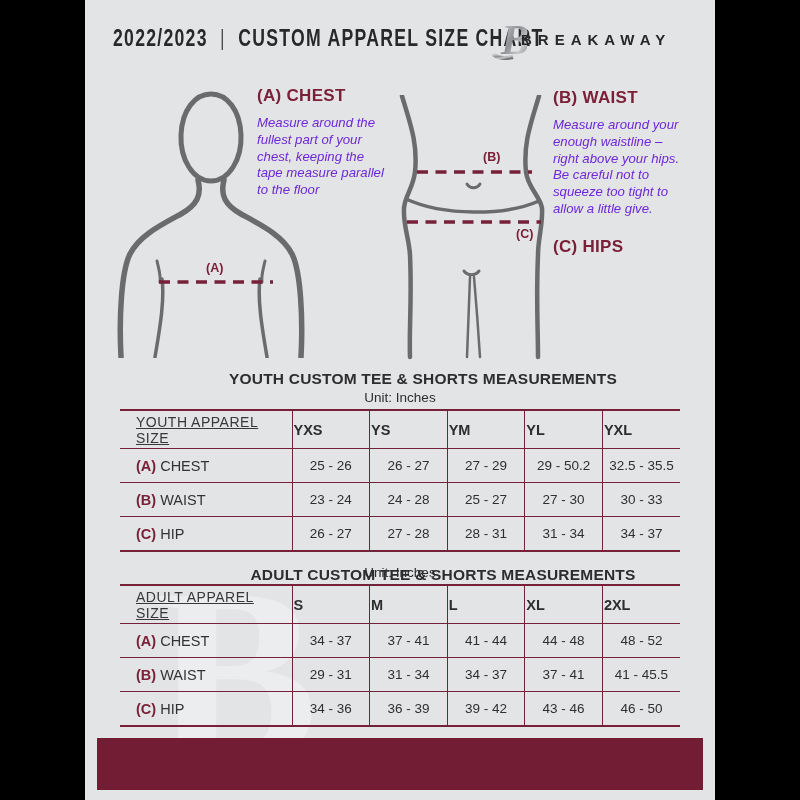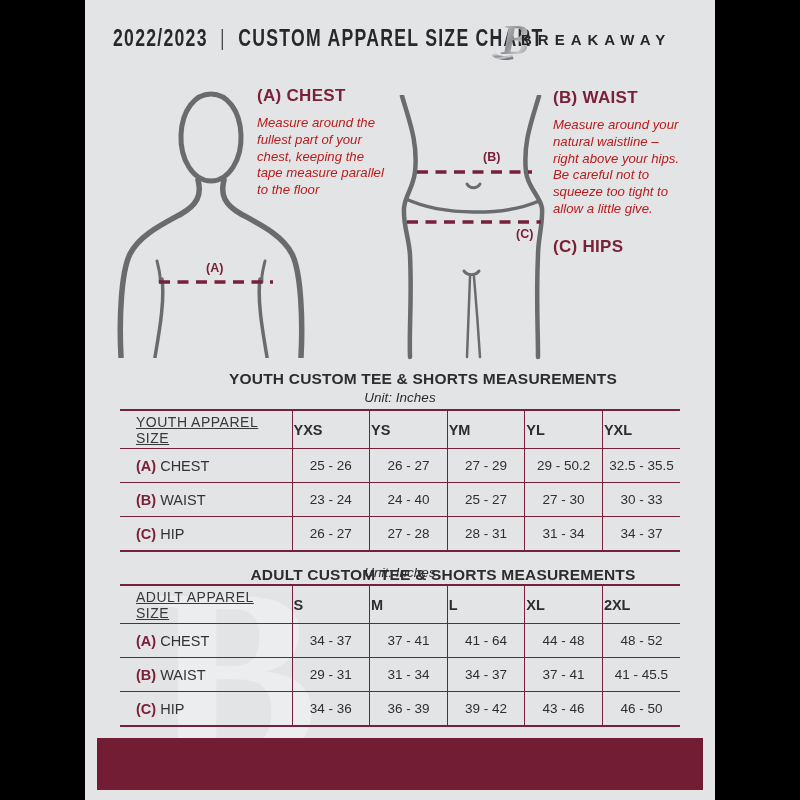--- a/index.html
+++ b/index.html
@@ -40,30 +40,30 @@
   #label-b { left:398px; top:150px; }
   #label-c { left:431px; top:227px; }
   
   .inst { position:absolute; width:160px; }
   #inst-a { left:172px; top:86px; width:158px; }
   #inst-b { left:468px; top:88px; }
   #inst-c { left:468px; top:237px; }
   .inst h3 { margin:0; font-size:17px; font-weight:bold; color:#7a2038; letter-spacing:0.3px; }
   .inst p {
     margin:9px 0 0; font-style:italic; font-size:13.2px;
-    color:#b91c1c; line-height:1.27; white-space:pre-line;
+    color:#6d28d9; line-height:1.27; white-space:pre-line;
   }
   
   .tbl-title {
     position:absolute; left:0; width:676px; text-align:center;
     font-size:15.5px; font-weight:bold; color:#2d2d2e; letter-spacing:0.2px;
   }
   .tbl-unit {
     position:absolute; left:0; width:630px; text-align:center;
-    font-style:italic; font-size:13.5px; color:#2d2d2e;
+    font-size:13.5px; color:#2d2d2e;
   }
   #youth-title { top:370px; }  #youth-unit { top:390px; }
   #adult-title { top:566px;margin-left:20px; }  #adult-unit { top:565px; }
   
   table {
     position:absolute; left:35px; width:560px;
     border-collapse:collapse; table-layout:fixed;
     border-top:2.5px solid #76203a; border-bottom:2.5px solid #76203a;
     background:transparent;
   }
@@ -148,21 +148,21 @@
     <h3>(A) CHEST</h3>
     <p>Measure around the
 fullest part of your
 chest, keeping the
 tape measure parallel
 to the floor</p>
   </div>
   <div id="inst-b" class="inst">
     <h3>(B) WAIST</h3>
     <p>Measure around your
-natural waistline –
+enough waistline –
 right above your hips.
 Be careful not to
 squeeze too tight to
 allow a little give.</p>
   </div>
   <div id="inst-c" class="inst">
     <h3>(C) HIPS</h3>
   </div>
 
   <div id="youth-title" class="tbl-title">YOUTH CUSTOM TEE &amp; SHORTS MEASUREMENTS</div>
@@ -189,21 +189,21 @@
       <td class="row-label"><span class="row-prefix">(A)</span> <span>CHEST</span></td>
       <td class="cell">25 - 26</td>
       <td class="cell">26 - 27</td>
       <td class="cell">27 - 29</td>
       <td class="cell">29 - 50.2</td>
       <td class="cell">32.5 - 35.5</td>
     </tr>
     <tr>
       <td class="row-label"><span class="row-prefix">(B)</span> <span>WAIST</span></td>
       <td class="cell">23 - 24</td>
-      <td class="cell">24 - 40</td>
+      <td class="cell">24 - 28</td>
       <td class="cell">25 - 27</td>
       <td class="cell">27 - 30</td>
       <td class="cell">30 - 33</td>
     </tr>
     <tr>
       <td class="row-label"><span class="row-prefix">(C)</span> <span>HIP</span></td>
       <td class="cell">26 - 27</td>
       <td class="cell">27 - 28</td>
       <td class="cell">28 - 31</td>
       <td class="cell">31 - 34</td>
@@ -229,21 +229,21 @@
       <td class="size-head">S</td>
       <td class="size-head">M</td>
       <td class="size-head">L</td>
       <td class="size-head">XL</td>
       <td class="size-head">2XL</td>
     </tr>
     <tr>
       <td class="row-label"><span class="row-prefix">(A)</span> <span>CHEST</span></td>
       <td class="cell">34 - 37</td>
       <td class="cell">37 - 41</td>
-      <td class="cell">41 - 64</td>
+      <td class="cell">41 - 44</td>
       <td class="cell">44 - 48</td>
       <td class="cell">48 - 52</td>
     </tr>
     <tr>
       <td class="row-label"><span class="row-prefix">(B)</span> <span>WAIST</span></td>
       <td class="cell">29 - 31</td>
       <td class="cell">31 - 34</td>
       <td class="cell">34 - 37</td>
       <td class="cell">37 - 41</td>
       <td class="cell">41 - 45.5</td>

